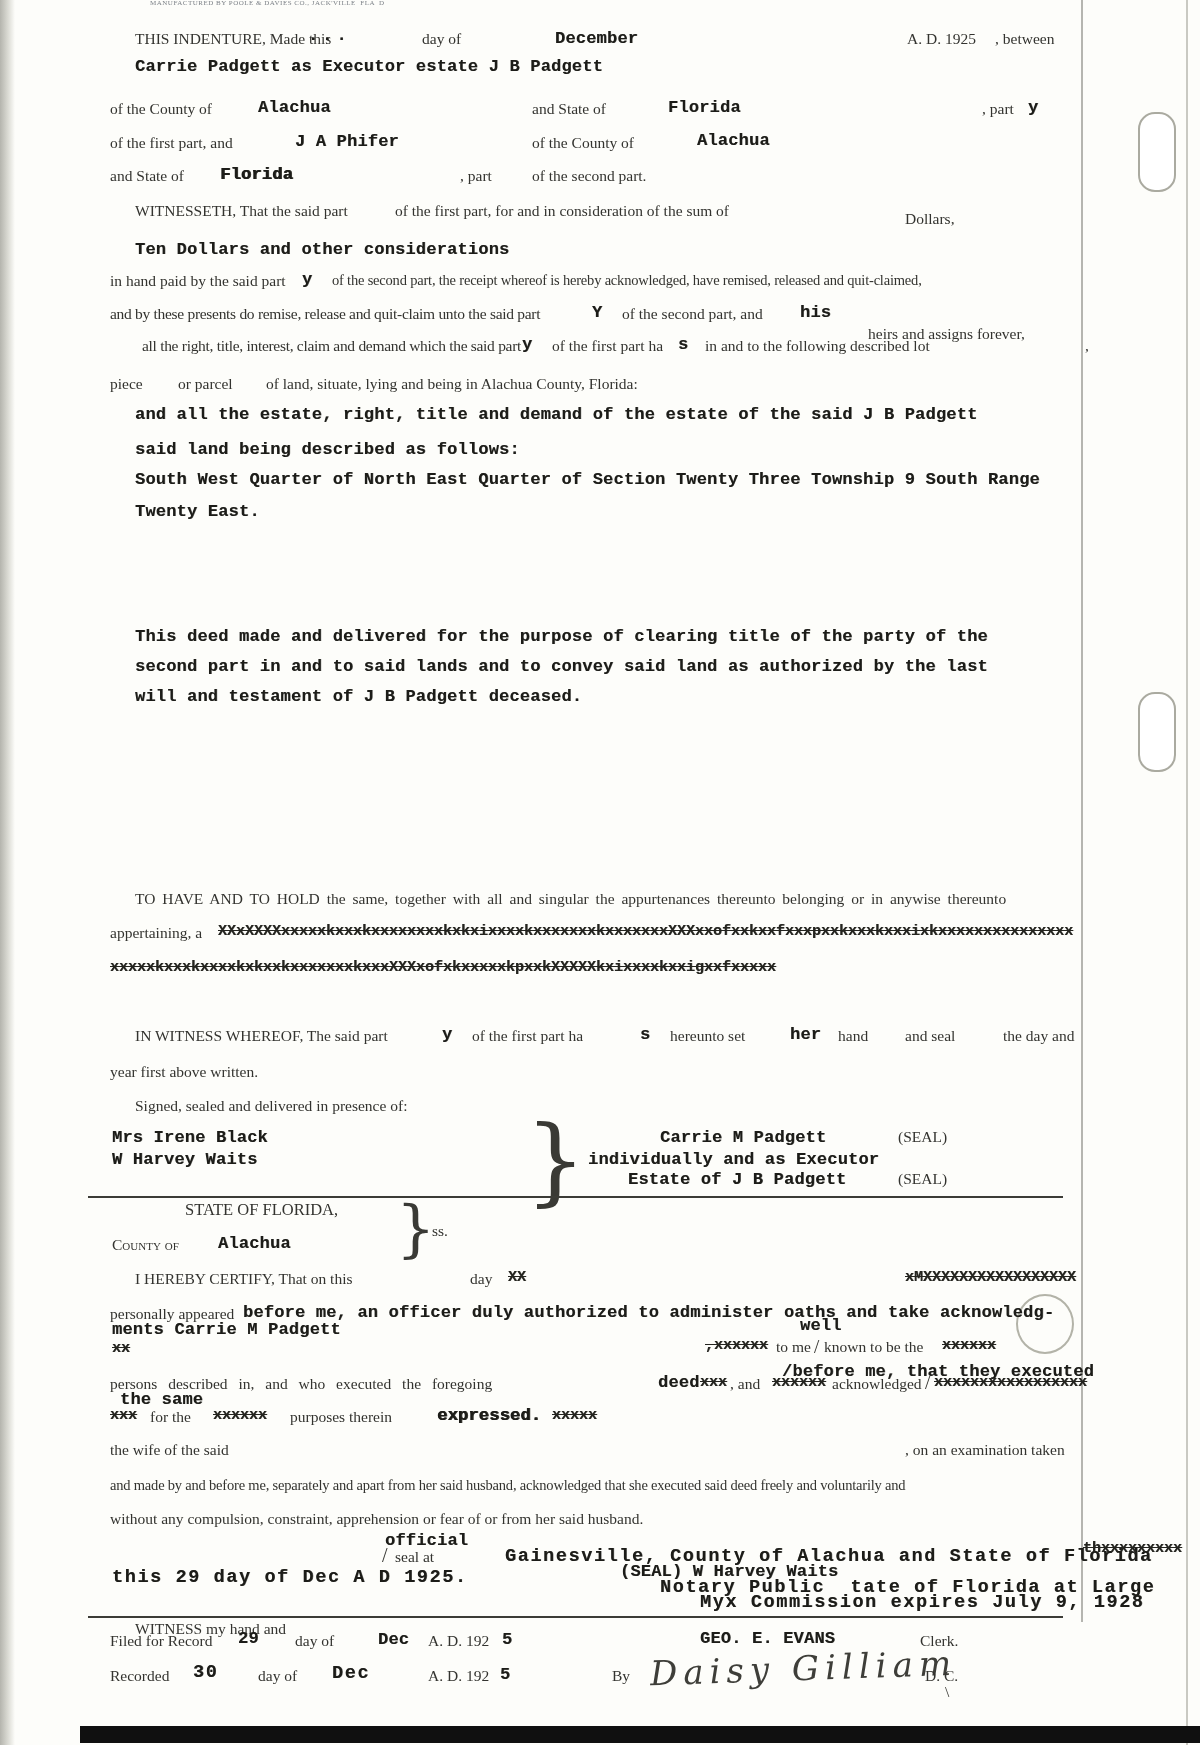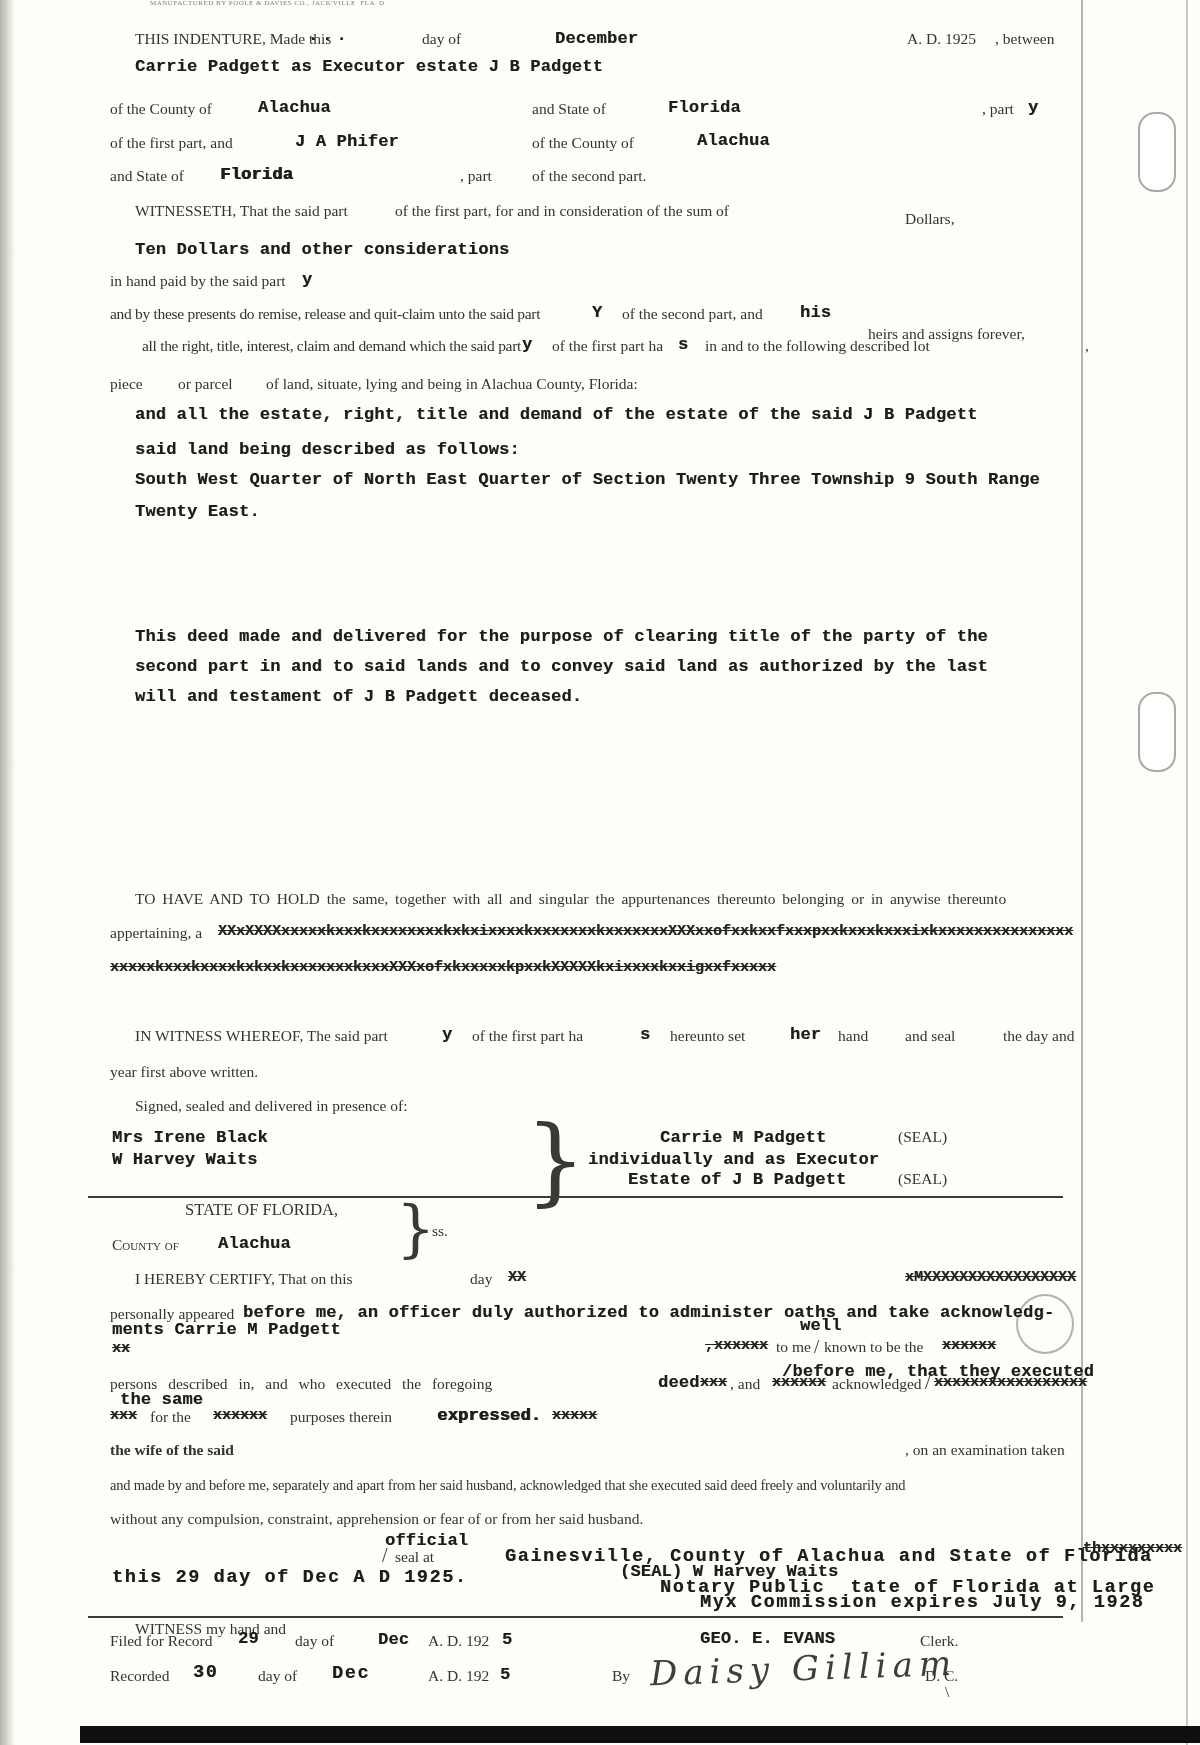--- a/index.html
+++ b/index.html
@@ -74,20 +74,21 @@
   <span class="abs p" style="left:460px;top:167px;">, part</span>
   <span class="abs p" style="left:532px;top:167px;">of the second part.</span>
 
   <span class="abs p" style="left:135px;top:202px;">WITNESSETH, That the said part</span>
   <span class="abs p" style="left:395px;top:202px;">of the first part, for and in consideration of the sum of</span>
   <span class="abs p" style="left:905px;top:210px;">Dollars,</span>
   <span class="abs t" style="left:135px;top:240px;">Ten Dollars and other considerations</span>
 
   <span class="abs p" style="left:110px;top:272px;">in hand paid by the said part</span>
   <span class="abs t" style="left:302px;top:270px;">y</span>
+  <span class="abs p p-sm" style="left:332px;top:272px;">of the second part, the receipt whereof is hereby acknowledged, have remised, released and quit-claimed,</span>
 
   <span class="abs p p-tight" style="left:110px;top:305px;">and by these presents do remise, release and quit-claim unto the said part</span>
   <span class="abs t" style="left:592px;top:303px;">Y</span>
   <span class="abs p" style="left:622px;top:305px;">of the second part, and</span>
   <span class="abs t" style="left:800px;top:303px;">his</span>
   <span class="abs p" style="left:868px;top:305px;margin-top:20px;">heirs and assigns forever,</span>
 
   <span class="abs p p-tight" style="left:110px;top:337px;margin-left:32px;">all the right, title, interest, claim and demand which the said part</span>
   <span class="abs t" style="left:522px;top:335px;">y</span>
   <span class="abs p" style="left:552px;top:337px;">of the first part ha</span>
@@ -169,21 +170,21 @@
   <span class="abs xx" style="left:934px;top:1374px;">xxxxxxxxxxxxxxxxx</span>
   <span class="abs t" style="left:120px;top:1390px;">the same</span>
 
   <span class="abs xx" style="left:110px;top:1407px;">xxx</span>
   <span class="abs p" style="left:150px;top:1408px;">for the</span>
   <span class="abs xx" style="left:213px;top:1407px;">xxxxxx</span>
   <span class="abs p" style="left:290px;top:1408px;font-family:Liberation Serif, serif;">purposes therein</span>
   <span class="abs t over" style="left:437px;top:1406px;">expressed.</span>
   <span class="abs xx" style="left:552px;top:1407px;">xxxxx</span>
 
-  <span class="abs p" style="left:110px;top:1441px;font-weight:bold;">the wife of the said</span>
+  <span class="abs p" style="left:110px;top:1441px;">the wife of the said</span>
   <span class="abs p" style="left:905px;top:1441px;">, on an examination taken</span>
   <span class="abs p p-sm" style="left:110px;top:1477px;">and made by and before me, separately and apart from her said husband, acknowledged that she executed said deed freely and voluntarily and</span>
   <span class="abs p" style="left:110px;top:1510px;">without any compulsion, constraint, apprehension or fear of or from her said husband.</span>
 
   <span class="abs t" style="left:385px;top:1531px;">official</span>
   <span class="abs p" style="left:135px;top:1620px;">WITNESS my hand and</span>
   <span class="abs p" style="left:382px;top:1544px;font-size:20px;">/</span>
   <span class="abs p" style="left:395px;top:1548px;">seal at</span>
   <span class="abs t t-lg" style="left:505px;top:1546px;">Gainesville, County of Alachua and State of Florida</span>
   <span class="abs xx" style="left:1083px;top:1540px;">thxxxxxxxxx</span>

